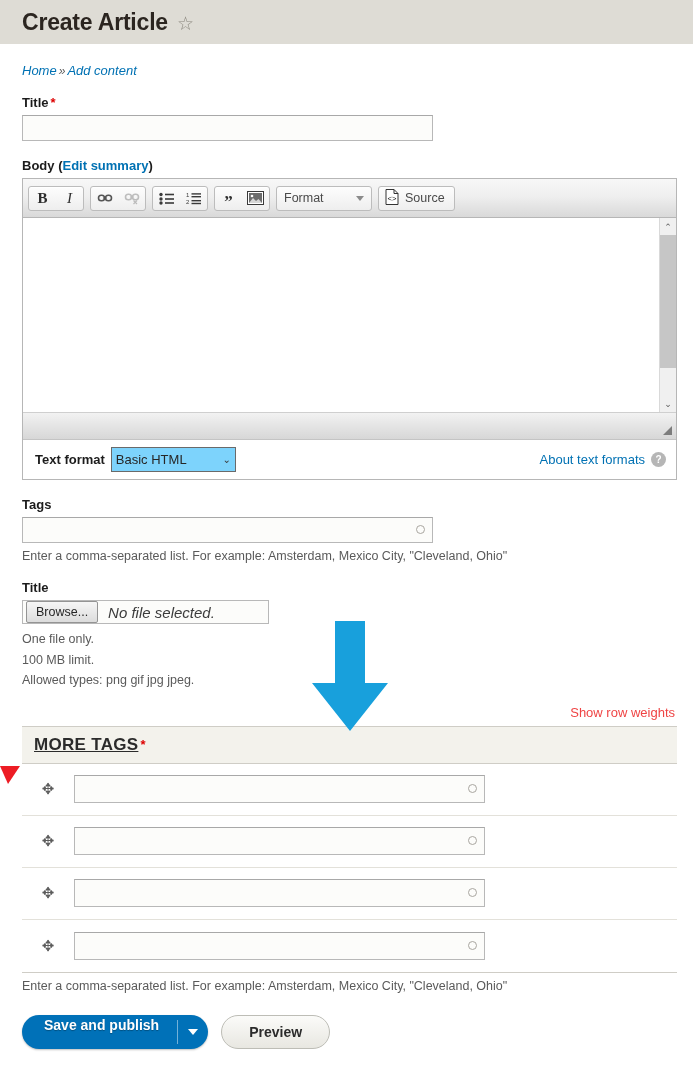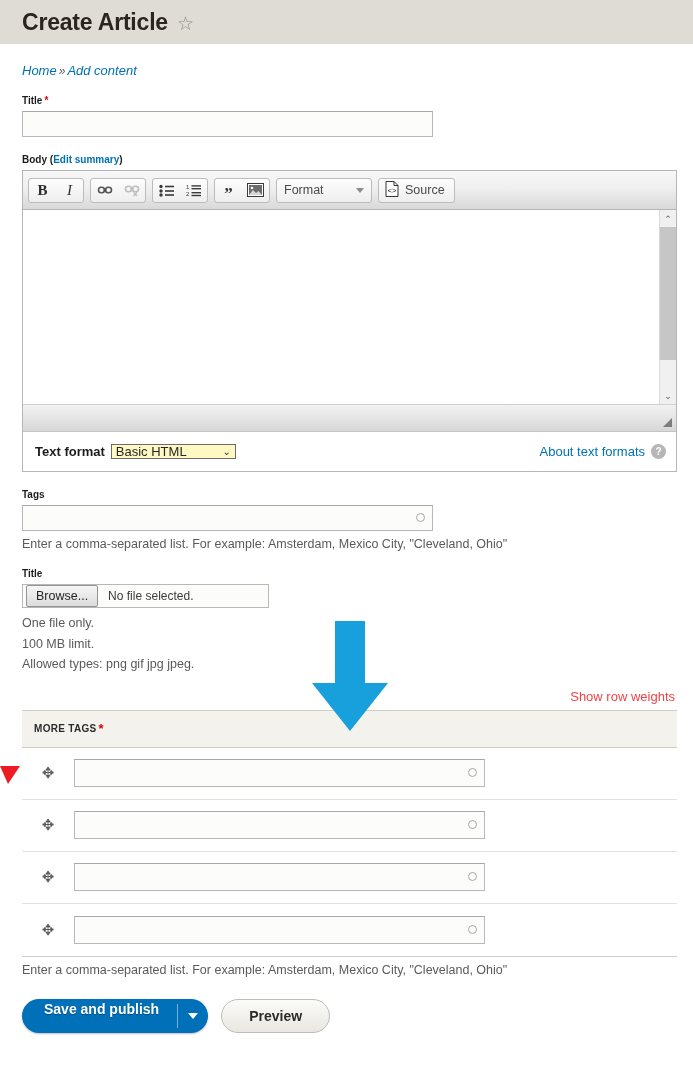--- a/index.html
+++ b/index.html
@@ -59,21 +59,21 @@
   }
   .breadcrumb .sep {
     color: #5c5c5c;
     margin: 0 2px;
     font-size: 12px;
   }
 
   .field { margin-top: 17px; }
   .field-label {
     font-weight: bold;
-    font-size: 10px;
+    font-size: 13px;
     color: #1c1c1c;
     margin-bottom: 5px;
     display: block;
   }
   .req { color: #d00; font-weight: bold; margin-left: 2px; }
 
   .label-link {
     color: #0071b3;
     font-weight: bold;
     text-decoration: none;
@@ -230,23 +230,23 @@
     border-top: 1px solid #c4c4c4;
     background: #fff;
     display: flex; align-items: center;
     padding: 0 10px 0 12px;
     box-sizing: border-box;
     justify-content: space-between;
   }
   .tf-label { font-weight: bold; font-size: 13px; color: #1c1c1c; margin-right: 6px;}
   .tf-left { display: flex; align-items: center; }
   .tf-select {
-    width: 125px; height: 15px;
+    width: 125px; height: 25px;
     border: 1px solid #6a6a6a;
-    background: #fef9c3;
+    background: #7dd3fc;
     font-family: "Liberation Sans", sans-serif;
     font-size: 13px;
     color: #262626;
     padding: 0 4px;
     box-sizing: border-box;
     display: flex; align-items: center; justify-content: space-between;
   }
   .sel-caret {
     font-size: 10px; color: #3a3a3a;
   }
@@ -272,21 +272,21 @@
     height: 22px;
     border: 1px solid #949494;
     background: linear-gradient(to bottom,#f6f6f6,#dcdcdc);
     border-radius: 2px;
     font-size: 12.5px;
     color: #262626;
     padding: 0 9px;
     display: flex; align-items: center;
     box-sizing: border-box;
   }
-  .file-name { font-size: 12px; color: #3c3c3c; margin-left: 10px; }
+  .file-name { font-size: 15px; color: #3c3c3c; margin-left: 10px; font-style: italic; }
   .file-desc { font-size: 12.5px; color: #5a5a5a; line-height: 1.65; margin-top: 5px; }
 
   
   .show-weights-row {
     text-align: right;
     margin-top: 14px;
   }
   .show-weights-row a { color: #ef4444; text-decoration: none; font-size: 13px;}
 
   .tags-table {
@@ -299,23 +299,24 @@
   .tt-head {
     background: #f3f2ec;
     border-bottom: 1px solid #cfcdc6;
     height: 37px;
     display: flex; align-items: center;
     padding-left: 12px;
     box-sizing: border-box;
   }
   .tt-head-label {
     font-weight: bold;
-    font-size: 10px;
+    font-size: 17px;
     color: #2b2b2b;
     letter-spacing: 0.3px;
+    text-decoration: underline;
   }
   .tt-row {
     height: 52px;
     display: flex; align-items: center;
     border-bottom: 1px solid #e3e1da;
     box-sizing: border-box;
     background: #fff;
   }
   .tt-row:last-child { border-bottom: none; }
   .drag-handle {

